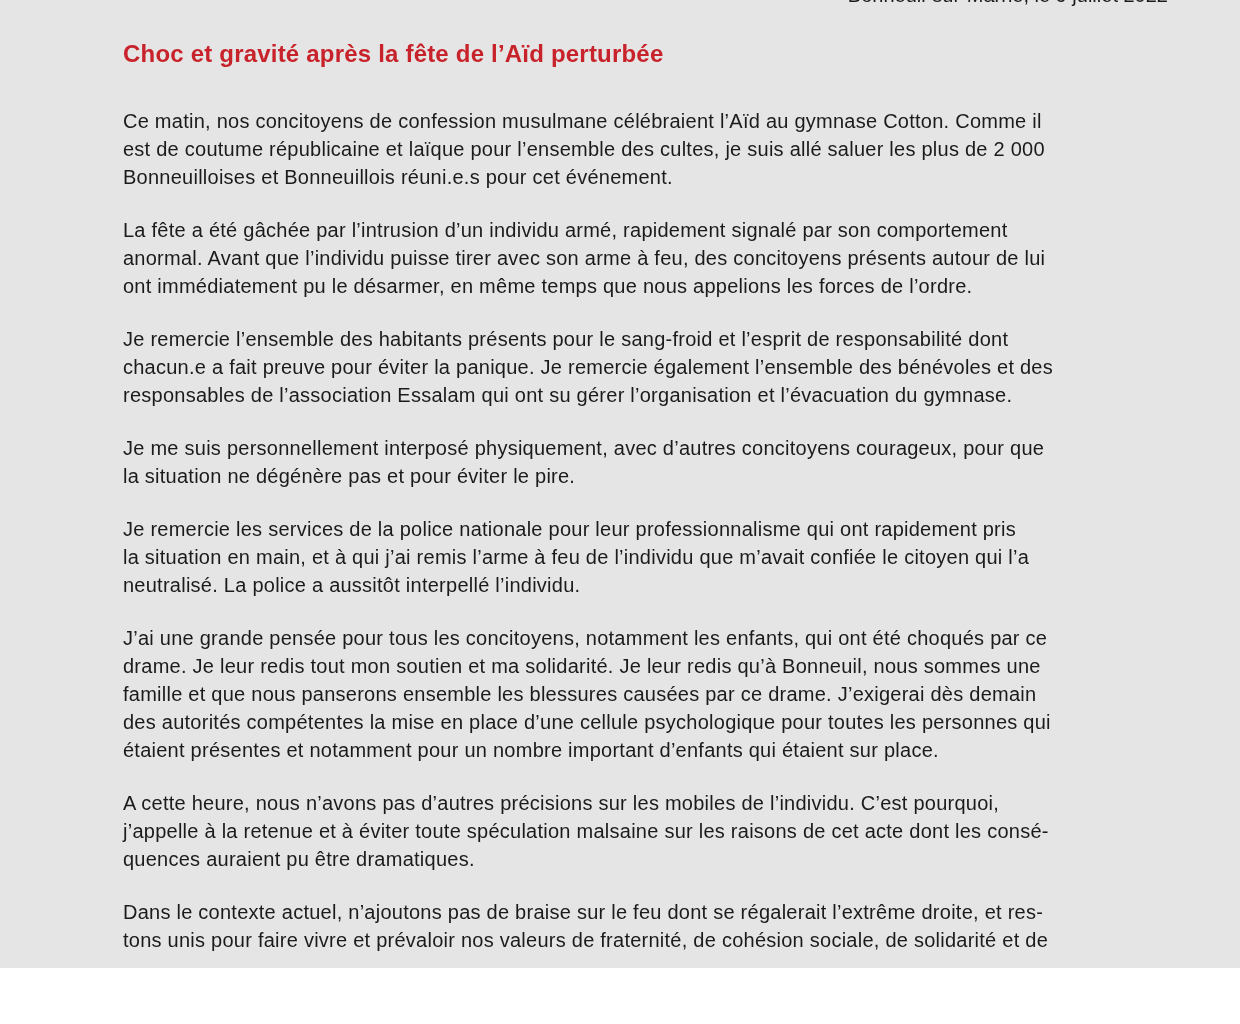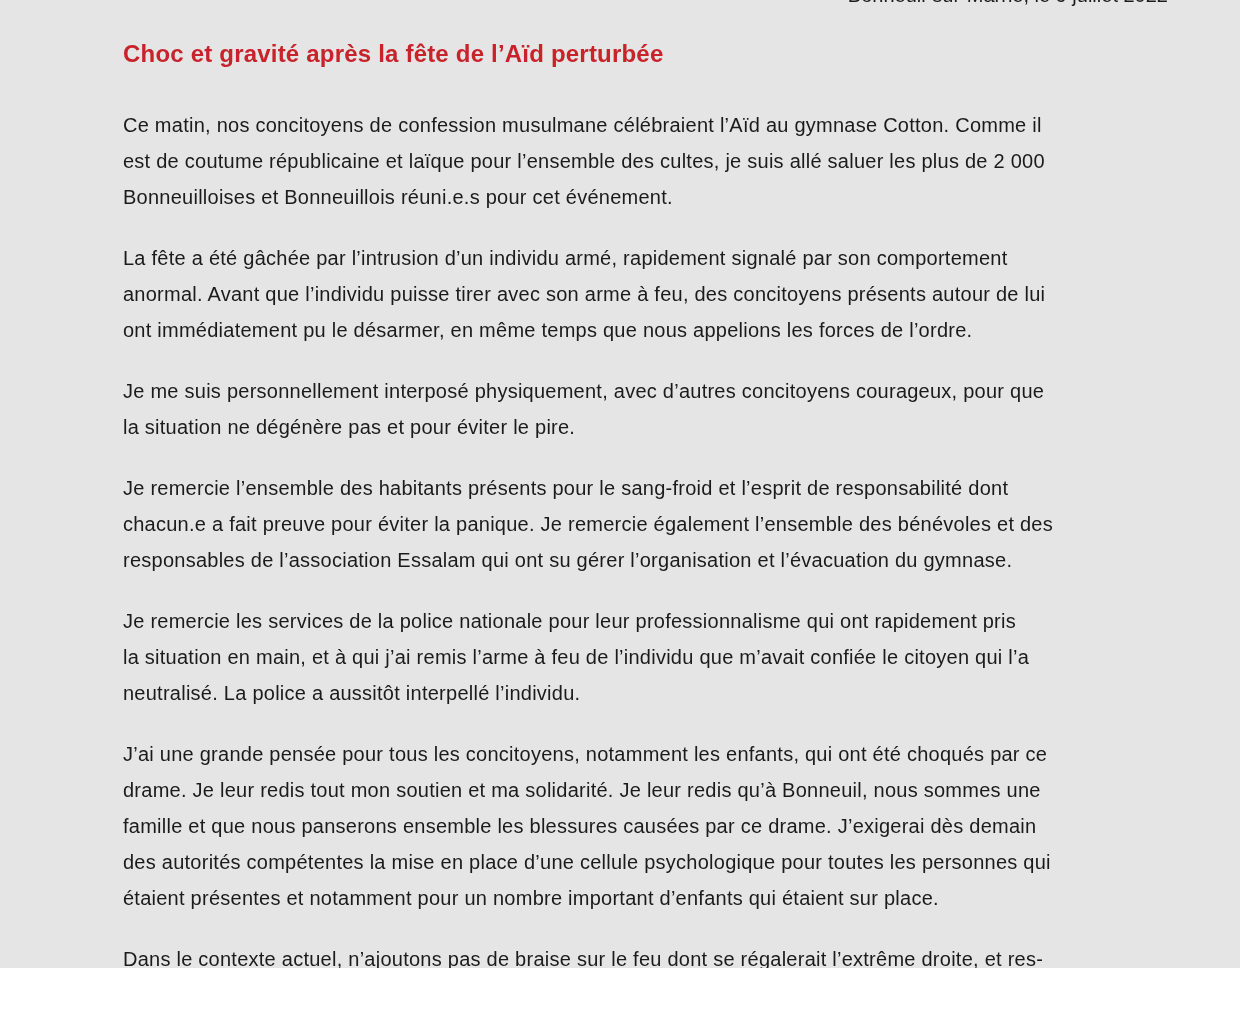--- a/index.html
+++ b/index.html
@@ -35,50 +35,53 @@
     margin: 41px 0 40px 0;
     font-size: 24px;
     line-height: 26px;
     font-weight: bold;
     color: #c8232b;
     letter-spacing: 0.2px;
   }
   .para {
     margin: 0 0 25px 0;
     font-size: 20px;
-    line-height: 36px;
+    line-height: 28px;
     letter-spacing: 0.25px;
     white-space: pre-line;
     color: #1b1b1b;
   }
 </style>
 </head>
 <body>
 
 <div class="page">
   <div class="dateline">Bonneuil-sur-Marne, le 9 juillet 2022</div>
 
   <div class="content">
     <h1 class="title">Choc et gravité après la fête de l’Aïd perturbée</h1>
 
     <p class="para">Ce matin, nos concitoyens de confession musulmane célébraient l’Aïd au gymnase Cotton. Comme il
 est de coutume républicaine et laïque pour l’ensemble des cultes, je suis allé saluer les plus de 2 000
 Bonneuilloises et Bonneuillois réuni.e.s pour cet événement.</p>
     <p class="para">La fête a été gâchée par l’intrusion d’un individu armé, rapidement signalé par son comportement
 anormal. Avant que l’individu puisse tirer avec son arme à feu, des concitoyens présents autour de lui
 ont immédiatement pu le désarmer, en même temps que nous appelions les forces de l’ordre.</p>
-    <p class="para">Je me suis personnellement interposé physiquement, avec d’autres concitoyens courageux, pour que
-la situation ne dégénère pas et pour éviter le pire.</p>
     <p class="para">Je remercie l’ensemble des habitants présents pour le sang-froid et l’esprit de responsabilité dont
 chacun.e a fait preuve pour éviter la panique. Je remercie également l’ensemble des bénévoles et des
 responsables de l’association Essalam qui ont su gérer l’organisation et l’évacuation du gymnase.</p>
+    <p class="para">Je me suis personnellement interposé physiquement, avec d’autres concitoyens courageux, pour que
+la situation ne dégénère pas et pour éviter le pire.</p>
     <p class="para">Je remercie les services de la police nationale pour leur professionnalisme qui ont rapidement pris
 la situation en main, et à qui j’ai remis l’arme à feu de l’individu que m’avait confiée le citoyen qui l’a
 neutralisé. La police a aussitôt interpellé l’individu.</p>
     <p class="para">J’ai une grande pensée pour tous les concitoyens, notamment les enfants, qui ont été choqués par ce
 drame. Je leur redis tout mon soutien et ma solidarité. Je leur redis qu’à Bonneuil, nous sommes une
 famille et que nous panserons ensemble les blessures causées par ce drame. J’exigerai dès demain
 des autorités compétentes la mise en place d’une cellule psychologique pour toutes les personnes qui
 étaient présentes et notamment pour un nombre important d’enfants qui étaient sur place.</p>
+    <p class="para">A cette heure, nous n’avons pas d’autres précisions sur les mobiles de l’individu. C’est pourquoi,
+j’appelle à la retenue et à éviter toute spéculation malsaine sur les raisons de cet acte dont les consé-
+quences auraient pu être dramatiques.</p>
     <p class="para">Dans le contexte actuel, n’ajoutons pas de braise sur le feu dont se régalerait l’extrême droite, et res-
 tons unis pour faire vivre et prévaloir nos valeurs de fraternité, de cohésion sociale, de solidarité et de</p>
   </div>
 </div>
 
 </body></html>

